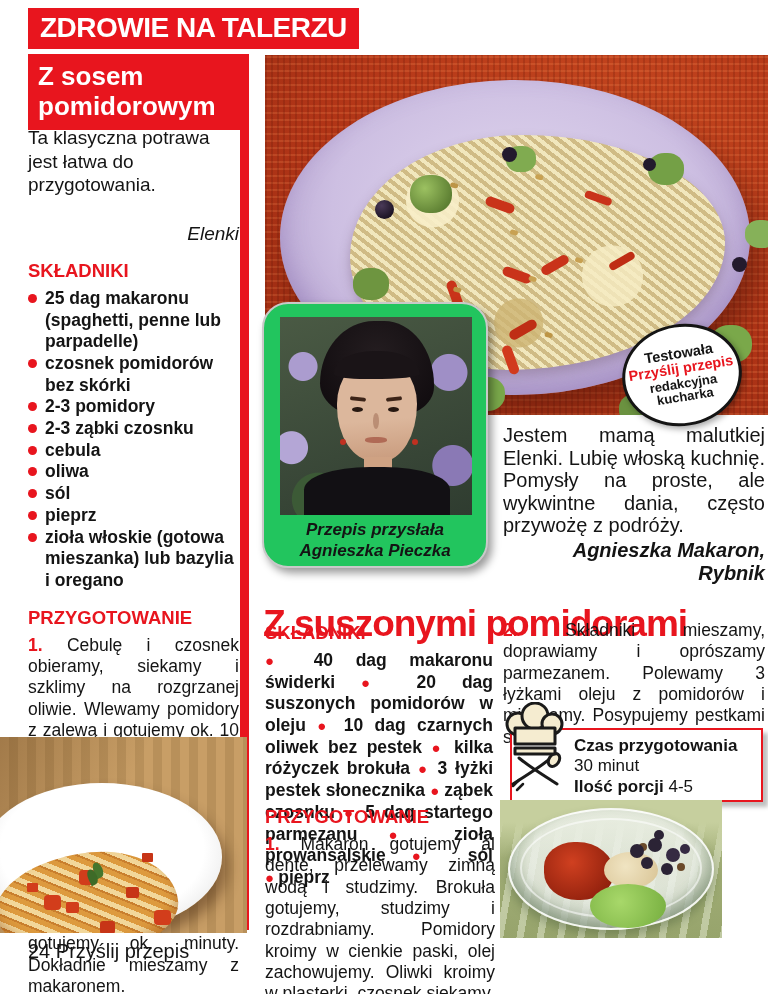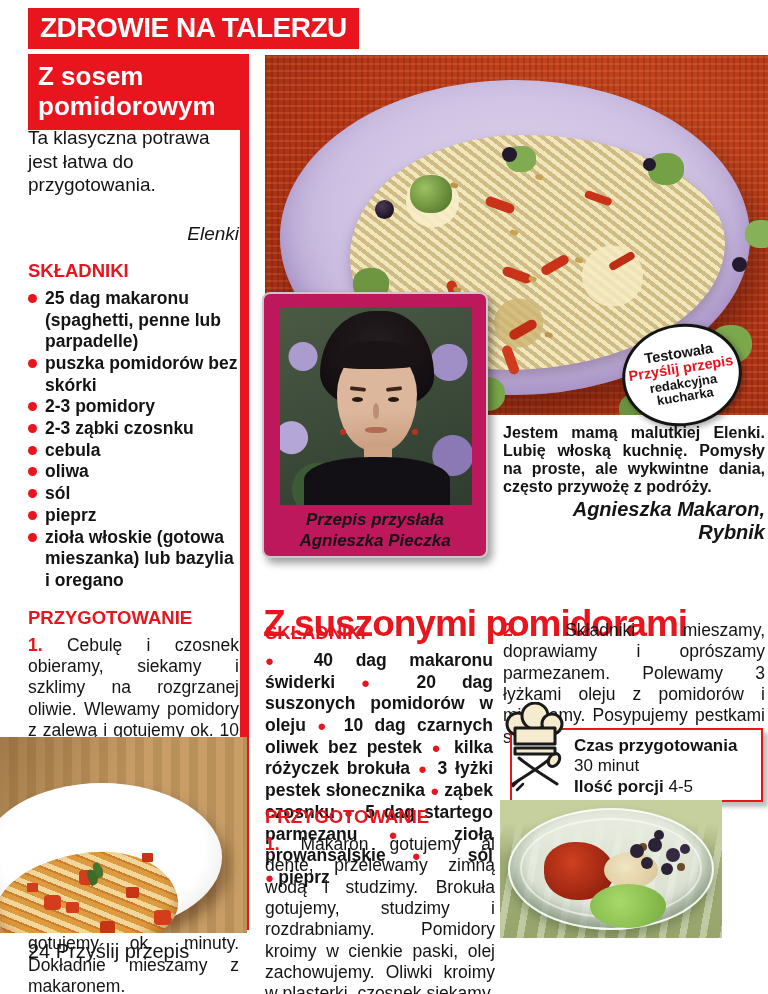--- a/index.html
+++ b/index.html
@@ -71,22 +71,22 @@
   
   .badge{position:absolute;left:622px;top:324px;width:120px;height:102px;border-radius:50%;
     background:#fff;border:3px solid #141414;transform:rotate(-9deg);
     display:flex;flex-direction:column;align-items:center;justify-content:center;
     box-shadow:2px 3px 6px rgba(0,0,0,.35);text-align:center;line-height:1.04;}
   .badge .b1{font-weight:bold;font-size:14.5px;color:#141414;}
   .badge .b2{font-weight:bold;font-size:14.5px;color:var(--red);}
   .badge .b3{font-weight:bold;font-size:13px;color:#141414;}
 
   
-  .card{position:absolute;left:262px;top:292px;width:226px;height:266px;background:#be185d;
-    border:2px solid #c9c9c9;border-radius:8px;box-shadow:4px 5px 8px rgba(0,0,0,.4);}
+  .card{position:absolute;left:262px;top:302px;width:226px;height:266px;background:#22c55e;
+    border:2px solid #c9c9c9;border-radius:26px;box-shadow:4px 5px 8px rgba(0,0,0,.4);}
   .portrait{position:absolute;left:16px;top:13px;width:192px;height:198px;overflow:hidden;
     background-image:
       radial-gradient(circle at 12% 25%, #ab9ccf 0 14px, rgba(0,0,0,0) 15px),
       radial-gradient(circle at 88% 28%, #9f8fc6 0 18px, rgba(0,0,0,0) 19px),
       radial-gradient(circle at 6% 66%, #b4a6d6 0 16px, rgba(0,0,0,0) 17px),
       radial-gradient(circle at 90% 75%, #8a79b5 0 20px, rgba(0,0,0,0) 21px),
       radial-gradient(circle at 20% 92%, #3c5a36 0 26px, rgba(0,0,0,0) 27px),
       linear-gradient(160deg, #4a5a44, #2f3c30);}
   .hair{position:absolute;left:40px;top:4px;width:114px;height:98px;
     background:radial-gradient(circle at 50% 35%, #241d20, #120d10 80%);
@@ -105,21 +105,21 @@
   .neck{position:absolute;left:84px;top:140px;width:28px;height:18px;background:#cfa283;}
   .shoulders{position:absolute;left:24px;top:150px;width:146px;height:50px;background:#121014;
     border-radius:45% 45% 0 0;}
   .earring{position:absolute;width:6px;height:6px;border-radius:50%;background:#c03020;top:122px;}
   .earring.l{left:60px;} .earring.r{left:132px;}
   .caption{position:absolute;left:0;top:216px;width:100%;text-align:center;
     font-style:italic;font-weight:bold;font-size:17px;line-height:1.22;}
 
   
   .testimonial{position:absolute;left:503px;top:424px;width:262px;}
-  .testimonial .tt{font-weight:bold;font-size:16px;line-height:1.13;text-align:justify;}
+  .testimonial .tt{font-weight:normal;font-size:20px;line-height:1.13;text-align:justify;}
   .testimonial .ta{font-weight:bold;font-style:italic;font-size:20px;line-height:1.15;
     text-align:right;margin-top:2px;}
 
   
   .heading2{position:absolute;left:263px;top:586px;color:var(--red);font-weight:bold;
     font-size:37px;letter-spacing:-1px;white-space:nowrap;margin-top:17px;}
   .midcol{position:absolute;left:265px;top:622px;width:228px;}
   .ing2{font-weight:bold;font-size:17.5px;line-height:1.24;text-align:justify;}
   .ing2 .ing::before{content:"\25CF\00A0";color:var(--red);font-size:15px;}
   .midprep{position:absolute;left:265px;top:806px;width:230px;}
@@ -189,21 +189,21 @@
 
   <div class="left-rule"></div>
   <div class="title-box">Z sosem pomidorowym</div>
 
   <div class="leftcol">
     <div class="intro">Ta klasyczna potrawa jest łatwa do przygotowania.</div>
     <div class="byline"><br><span>Elenki</span></div>
     <div class="sec-head">SKŁADNIKI</div>
     <ul class="ing1">
       <li><span class="dot"></span><span>25 dag makaronu (spaghetti, penne lub parpadelle)</span></li>
-      <li><span class="dot"></span><span>puszka pomidorów bez skórki</span></li>
+      <li><span class="dot"></span><span>czosnek pomidorów bez skórki</span></li>
       <li><span class="dot"></span><span>2-3 pomidory</span></li>
       <li><span class="dot"></span><span>2-3 ząbki czosnku</span></li>
       <li><span class="dot"></span><span>cebula</span></li>
       <li><span class="dot"></span><span>oliwa</span></li>
       <li><span class="dot"></span><span>sól</span></li>
       <li><span class="dot"></span><span>pieprz</span></li>
       <li><span class="dot"></span><span>zioła włoskie (gotowa mieszanka) lub bazylia i oregano</span></li>
     </ul>
     <div class="sec-head">PRZYGOTOWANIE</div>
     <p class="prep"><span class="stepnum">1.</span> <span>Cebulę i czosnek obieramy, siekamy i szklimy na rozgrzanej oliwie. Wlewamy pomidory z zalewą i gotujemy ok. 10 minut, mieszając.</span> <span class="stepnum">2.</span> <span>Makaron gotujemy w osolonej wodzie i odcedzamy. Pomidory sparzamy, obieramy i kroimy w dużą kostkę. Sos doprawiamy solą, pieprzem i ziołami. Dodajemy pomidory i gotujemy ok. minuty. Dokładnie mieszamy z makaronem.</span></p>

